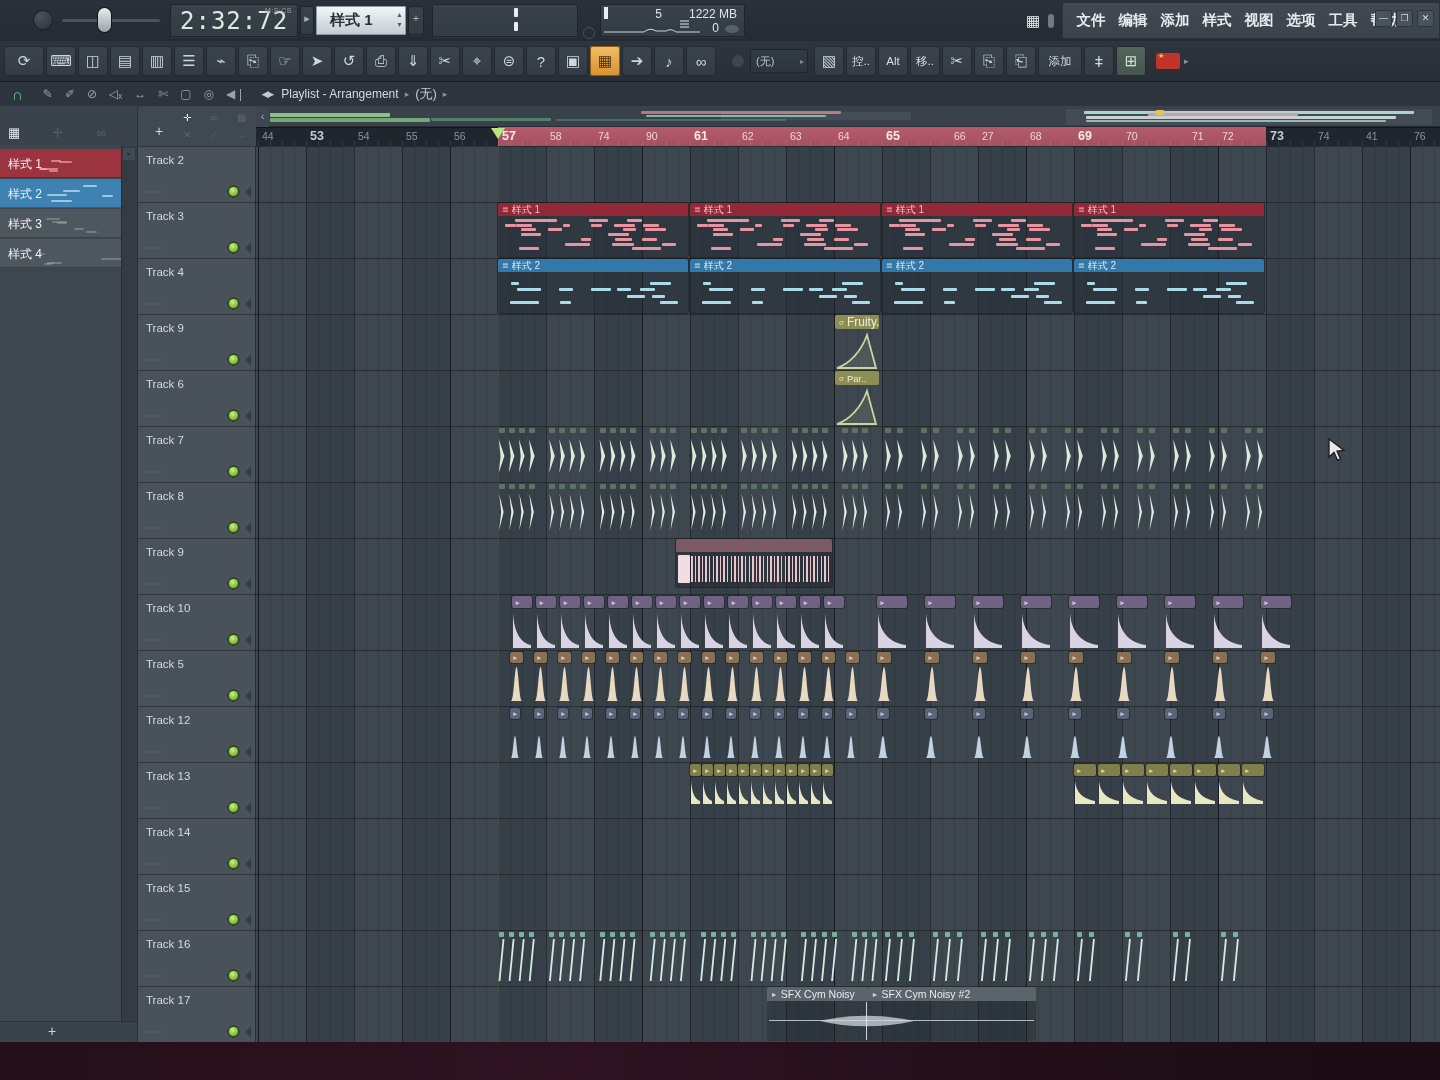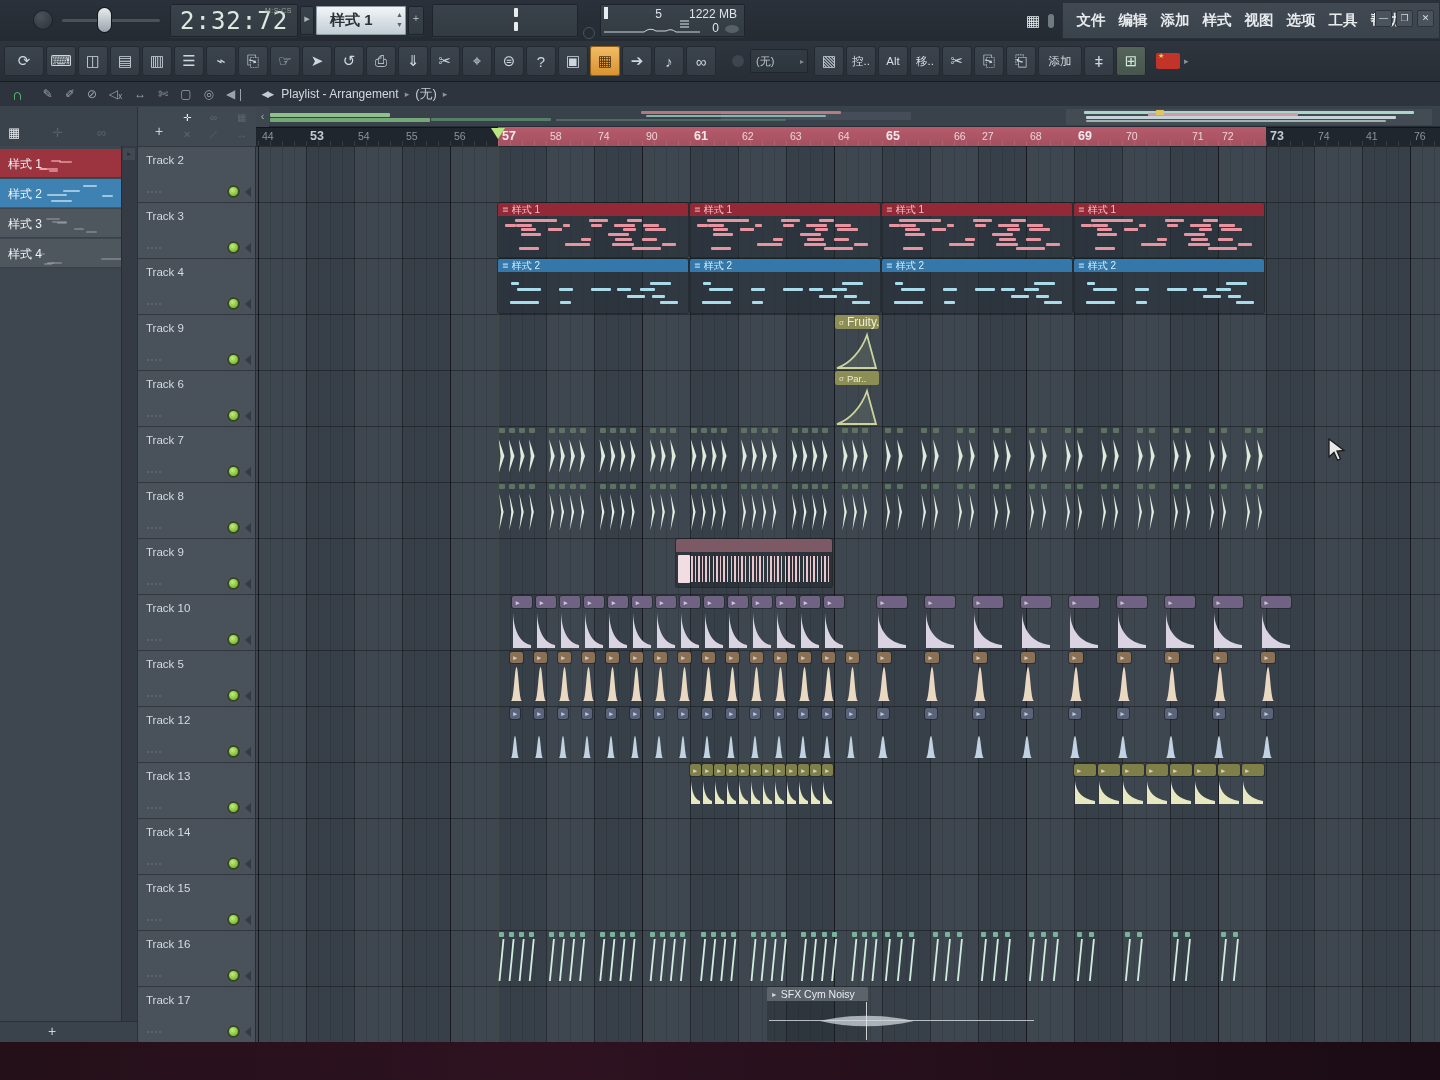--- a/index.html
+++ b/index.html
@@ -1861,20 +1861,27 @@
           <div class="sh" style="background: rgb(123, 178, 156);"></div>
           <div class="sw" style="background: rgb(210, 236, 223); clip-path: polygon(8% 100%, 34% 100%, 92% 0%, 66% 0%);"></div>
         </div>
         <div class="clip" style="left: 510.8px; top: 841px; width: 100.8px; height: 54px; box-shadow: none;">
           <div class="chead" style="background: rgb(91, 99, 107); height: 14px;">
             <i style="font-style: normal; font-size: 7px; color: rgb(207, 213, 218); margin: 0px 3px 0px 4px;">►</i>
             <div class="lb" style="color: rgb(232, 236, 240); font-size: 10.5px;">SFX Cym Noisy</div>
           </div>
           <div class="cbody" style="top: 14px; background: rgba(30, 34, 40, 0.35);"></div>
         </div>
+        <div class="clip" style="left: 611.6px; top: 841px; width: 168px; height: 54px; box-shadow: none;">
+          <div class="chead" style="background: rgb(91, 99, 107); height: 14px;">
+            <i style="font-style: normal; font-size: 7px; color: rgb(207, 213, 218); margin: 0px 3px 0px 4px;">►</i>
+            <div class="lb" style="color: rgb(232, 236, 240); font-size: 10.5px;">SFX Cym Noisy #2</div>
+          </div>
+          <div class="cbody" style="top: 14px; background: rgba(30, 34, 40, 0.35);"></div>
+        </div>
         <div style="position: absolute; left: 512.8px; width: 264.8px; top: 874px; height: 1px; background: rgba(215, 221, 227, 0.8);"></div>
         <svg width="93.60000000000014" height="20" style="position: absolute; left: 563.6px; top: 865px;">
           <path d="M0 10 C 28.08000000000004 3 63.648000000000096 3 93.60000000000014 10 C 63.648000000000096 17 28.08000000000004 17 0 10 Z" fill="rgba(208,215,222,0.75)"></path>
         </svg>
         <div style="position: absolute; left: 610.16px; top: 856px; width: 1px; height: 38px; background: rgba(225, 230, 235, 0.9);"></div>
       </div>
   </div>
 
   <div id="bottomstrip"></div>
   <svg id="cursor" width="22" height="24" viewBox="0 0 22 24" style="left: 1328px; top: 438px;">

